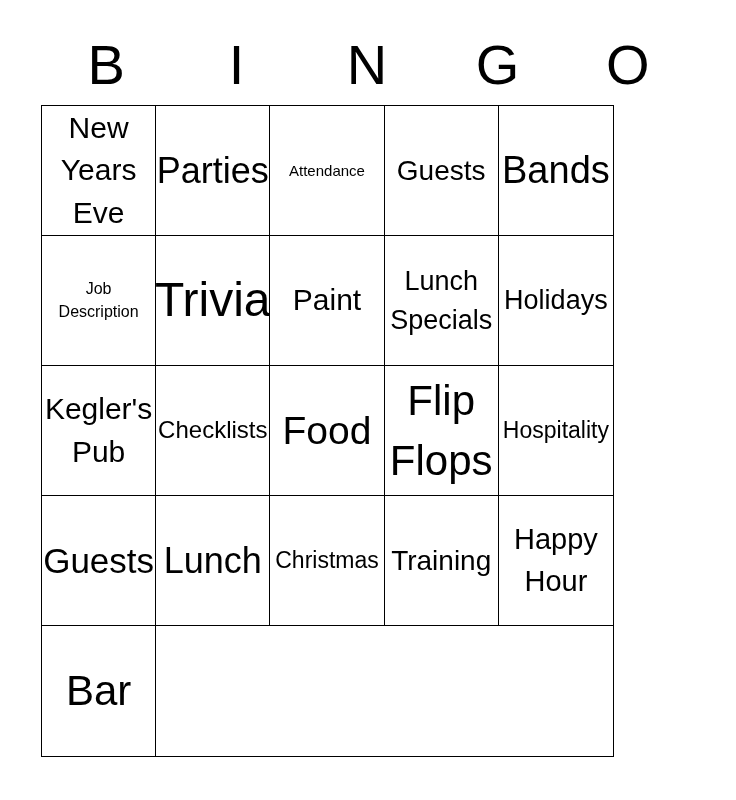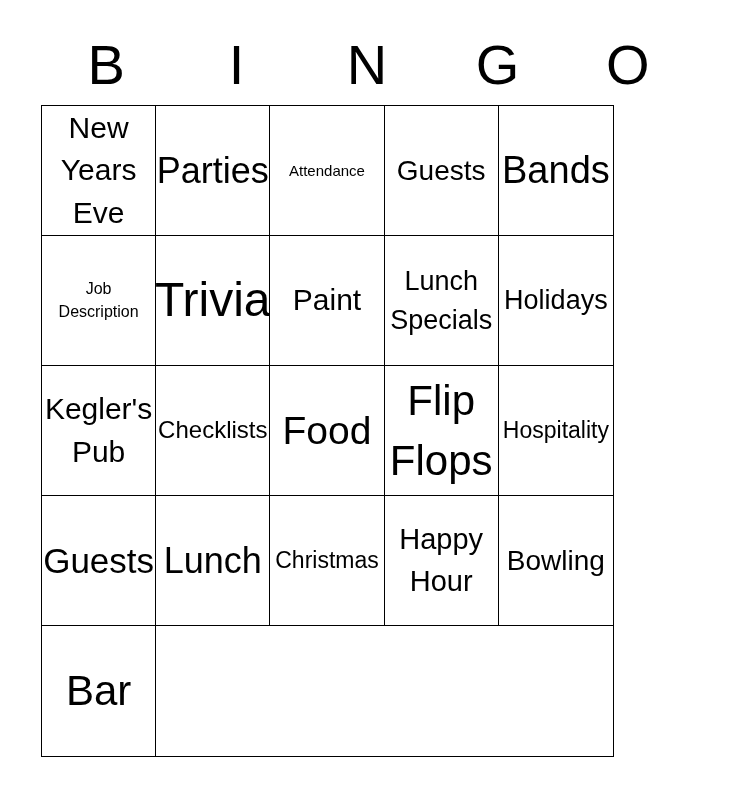--- a/index.html
+++ b/index.html
@@ -98,19 +98,19 @@
     <div class="cell" style="font-size:24px">Checklists</div>
     <div class="cell" style="font-size:39px">Food</div>
 
     <div class="cell" style="font-size:42px">Flip
 Flops</div>
     <div class="cell" style="font-size:23px">Hospitality</div>
     <div class="cell" style="font-size:35px">Guests</div>
     <div class="cell" style="font-size:36px">Lunch</div>
 
     <div class="cell" style="font-size:23px">Christmas</div>
+    <div class="cell" style="font-size:28px">Training</div>
     <div class="cell" style="font-size:29px">Happy
 Hour</div>
-    <div class="cell" style="font-size:28px">Bowling</div>
     <div class="cell" style="font-size:42px">Bar</div>
   </div>
 
 </div>
 
 </body></html>

